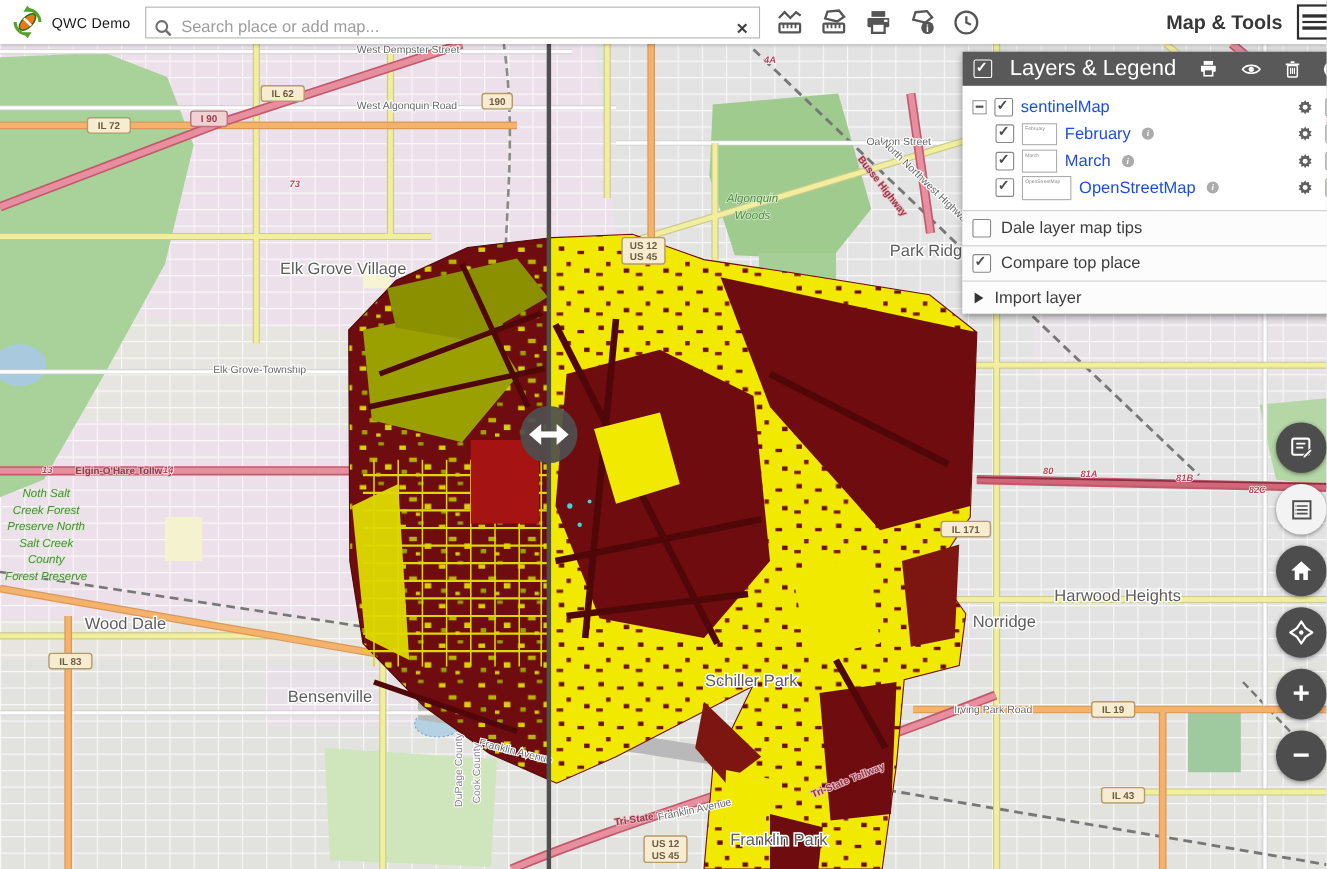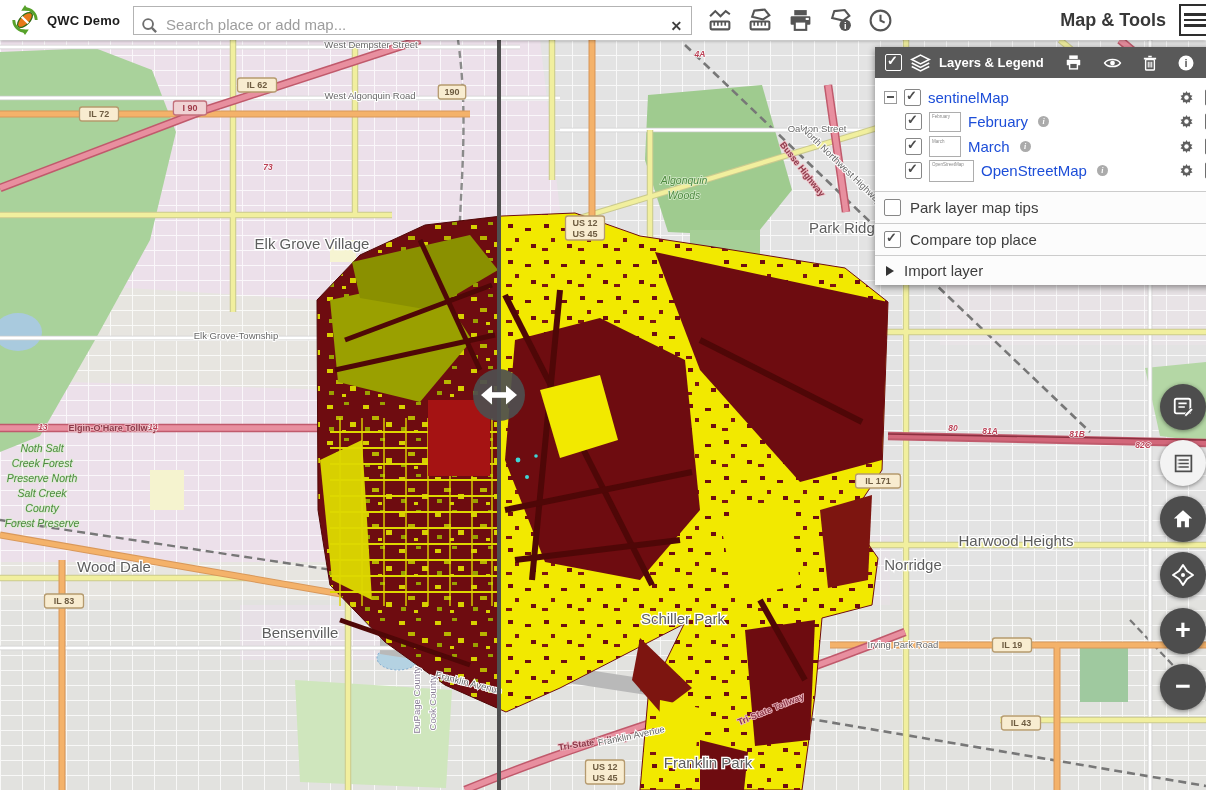--- a/index.html
+++ b/index.html
@@ -3,21 +3,21 @@
 <meta charset="utf-8">
 <style>
   html,body{margin:0;padding:0}
   body{width:1206px;height:790px;overflow:hidden;position:relative;background:#fff;
        font-family:"Liberation Sans",sans-serif;}
 
   
   .topbar{position:absolute;top:0;left:0;width:1206px;height:40px;background:#fff;
           display:flex;align-items:center;z-index:40;box-shadow:0 1px 3px rgba(0,0,0,.3)}
   .logo{display:flex;align-items:center;gap:7px;padding:0 13px 0 10px;flex:none}
-  .logo-text{font-weight:bold;font-size:13px;color:#1c1c1c;letter-spacing:.2px}
+  .logo-text{font-weight:normal;font-size:13px;color:#1c1c1c;letter-spacing:.2px}
   .searchbox{position:relative;width:543px;height:27px;border:1px solid #b3b3b3;background:#fff;
              display:flex;align-items:flex-end;padding:0 7px;flex:none}
   .searchbox input{border:none;outline:none;flex:1;font-size:15px;color:#333;
                    font-family:"Liberation Sans",sans-serif;background:transparent}
   .searchbox input::placeholder{color:#9d9d9d}
   .clear-btn{color:#3f3f3f;font-weight:bold;font-size:14px;cursor:pointer;padding:0 2px;flex:none}
   .tools{display:flex;align-items:center;gap:14px;margin-left:15px}
   .tool-btn{width:26px;height:26px;display:flex;align-items:center;justify-content:center;cursor:pointer}
   .menu-area{margin-left:auto;display:flex;align-items:center;gap:13px}
   .menu-label{font-weight:bold;font-size:18px;color:#383838;white-space:nowrap}
@@ -36,21 +36,21 @@
   .lbl-area{font-size:10.5px;fill:#4d8a3f;font-style:italic;paint-order:stroke;stroke:#d9ecce;stroke-width:1.4px}
   .lbl-exit{font-size:8.5px;fill:#bb4156;font-style:italic;font-weight:bold;paint-order:stroke;stroke:#fff;stroke-width:1.2px}
   .shield-t{font-size:9px;font-weight:bold;fill:#6e5c41}
   .shield-t.red{fill:#a03a49}
 
   
   .panel{position:absolute;top:47px;left:875px;width:341px;background:#fff;z-index:30;
          box-shadow:0 2px 7px rgba(0,0,0,.45);color:#3d3d3d;font-size:15px}
   .panel-header{height:31px;background:#595959;display:flex;align-items:center;color:#fff;
                 padding:0 10px;gap:8px}
-  .panel-title{font-weight:bold;font-size:13px;white-space:nowrap}
+  .panel-title{font-weight:normal;font-size:20px;white-space:nowrap}
   .hicon{margin-left:13px;display:flex;align-items:center;cursor:pointer}
   .hicon:first-of-type{margin-left:9px}
   .cb{width:15px;height:15px;border:1.5px solid #878787;background:#fff;border-radius:2px;
       position:relative;flex:none;cursor:pointer}
   .cb.on::after{content:"✓";position:absolute;left:1px;top:-2px;font-size:13px;line-height:15px;
                 color:#4d4d4d;font-weight:bold}
   .cb-dark{border-color:#fff;background:transparent}
   .cb-dark.on::after{color:#fff}
   .panel-tree{padding:7px 0 8px}
   .tree-row{display:flex;align-items:center;height:24.5px;padding-left:9px;gap:7px}
@@ -552,21 +552,21 @@
           <path d="M8,1 L9.2,3.2 L11.8,2.6 L11.8,5.2 L14.4,6 L12.8,8 L14.4,10 L11.8,10.8 L11.8,13.4 L9.2,12.8 L8,15 L6.8,12.8 L4.2,13.4 L4.2,10.8 L1.6,10 L3.2,8 L1.6,6 L4.2,5.2 L4.2,2.6 L6.8,3.2 Z" fill="#5f5f5f"></path>
           <circle cx="8" cy="8" r="2.4" fill="#fff"></circle>
         </svg>
         <span class="partial-icon"></span>
       </span>
     </div>
   </div>
 
   <div class="option-row">
     <span class="cb"></span>
-    <span class="option-label">Park layer map tips</span>
+    <span class="option-label">Dale layer map tips</span>
   </div>
   <div class="option-row">
     <span class="cb on"></span>
     <span class="option-label">Compare top place</span>
   </div>
   <div class="import-row">
     <span class="tri-right"></span>
     <span class="option-label">Import layer</span>
   </div>
 </div>

